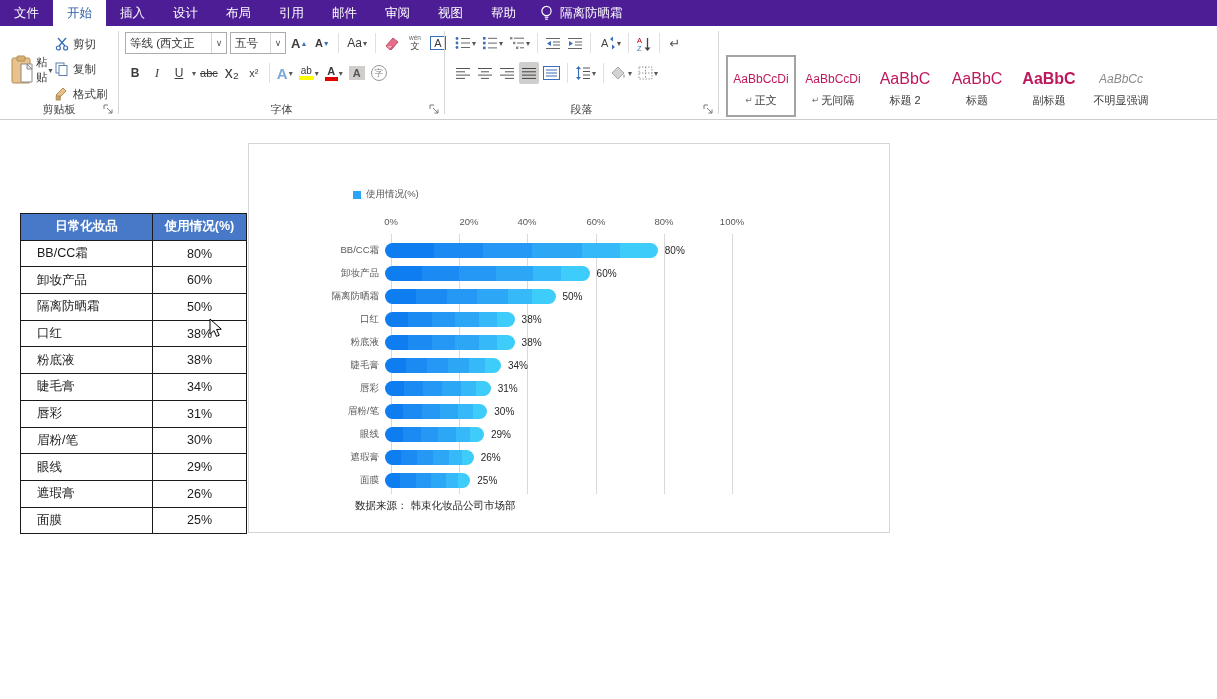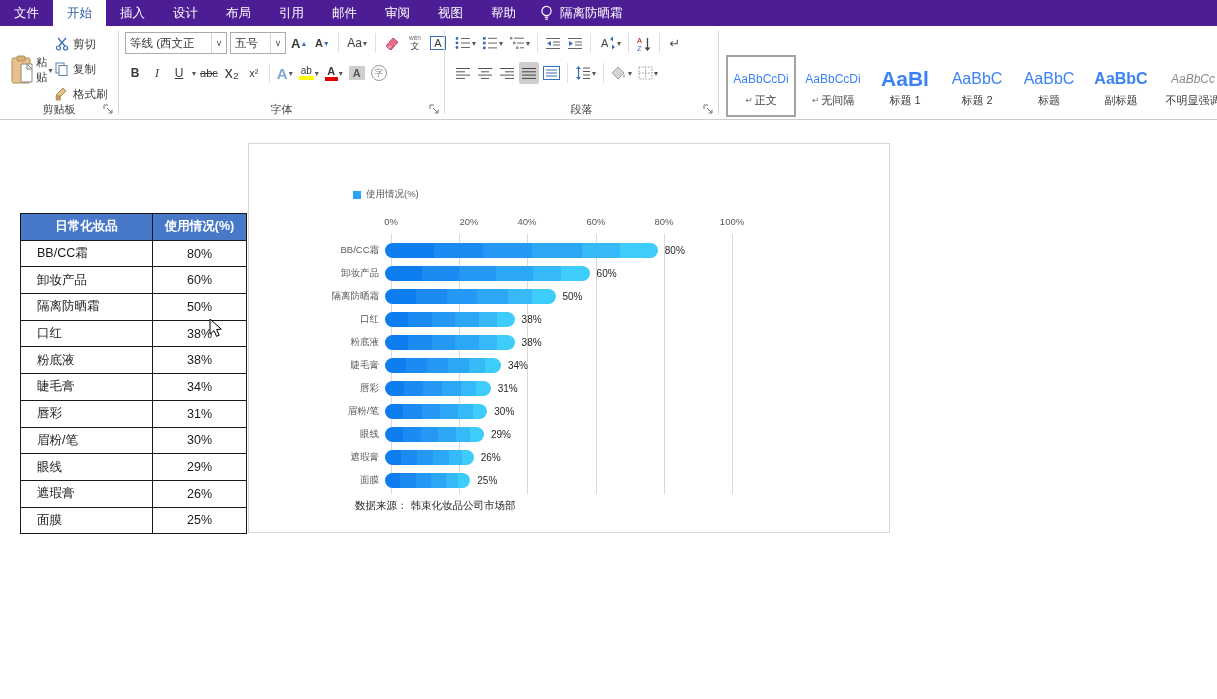--- a/index.html
+++ b/index.html
@@ -39,21 +39,21 @@
     align-items:center; font-size:11.5px; color:#333; padding-left:4px; overflow:hidden; white-space:nowrap; }
   .combo .chev { width:15px; align-self:stretch; display:flex; align-items:center; justify-content:center;
     border-left:1px solid #d5d5d5; color:#555; font-size:9px; flex:none; margin-left:auto; }
   .combo .txt { overflow:hidden; white-space:nowrap; flex:1; }
 
   
   #styles { position:absolute; left:726px; top:29px; right:0; height:62px; display:flex; gap:2px; overflow:hidden; }
   .style-card { width:70px; flex:none; border:2px solid transparent; display:flex; flex-direction:column;
     align-items:center; justify-content:center; background:#fff; }
   .style-card.sel { border-color:#a3a3a3; }
-  .st-sample { height:28px; display:flex; align-items:center; white-space:nowrap; overflow:hidden; color:#3b82f6; }
+  .st-sample { height:28px; display:flex; align-items:center; white-space:nowrap; overflow:hidden; color:#be185d; }
   .st-name { font-size:11px; color:#3b3b3b; white-space:nowrap; display:flex; align-items:center; gap:2px; }
   .pmark { font-size:9px; color:#777; }
 
   
   #doc { position:absolute; left:0; top:121px; width:1217px; height:578px; background:#fff; }
 
   
   #ctable { position:absolute; left:20px; top:92px; width:226px; border-collapse:collapse;
     font-size:12.5px; color:#1a1a1a; table-layout:fixed; }
   #ctable td, #ctable th { border:1px solid #1a1a1a; height:26.7px; }
@@ -409,26 +409,20 @@
         </div>
     </div>
     <div class="style-card">
       <div class="st-sample" style="font-size:12px;">AaBbCcDi</div>
       <div class="st-name">
           <span class="pmark">↵</span>
           <span>无间隔</span>
         </div>
     </div>
     <div class="style-card">
-      <div class="st-sample" style="font-size:21px;font-weight:bold;">AaBl</div>
-      <div class="st-name">
-          <span>标题 1</span>
-        </div>
-    </div>
-    <div class="style-card">
       <div class="st-sample" style="font-size:16px;">AaBbC</div>
       <div class="st-name">
           <span>标题 2</span>
         </div>
     </div>
     <div class="style-card">
       <div class="st-sample" style="font-size:16px;">AaBbC</div>
       <div class="st-name">
           <span>标题</span>
         </div>

